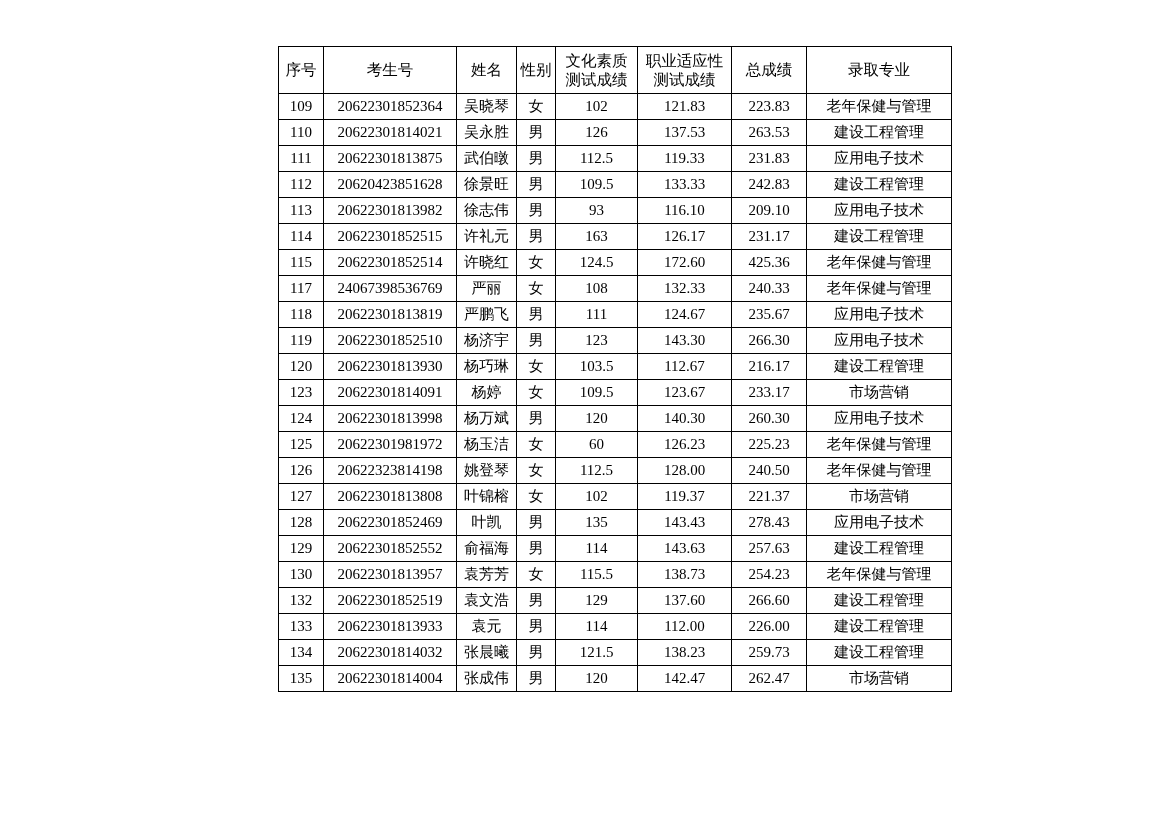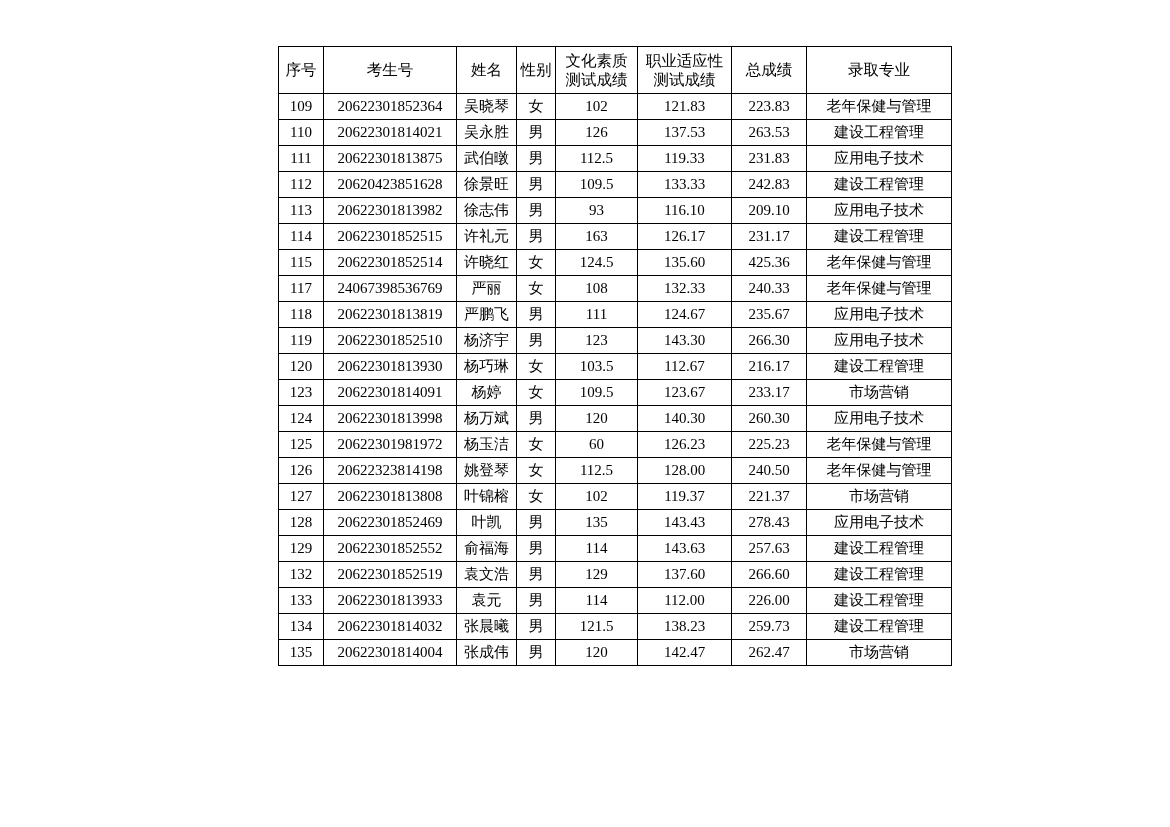--- a/index.html
+++ b/index.html
@@ -174,21 +174,21 @@
             <td>126.17</td>
             <td>231.17</td>
             <td class="major-cell">建设工程管理</td>
           </tr>
           <tr>
             <td>115</td>
             <td>20622301852514</td>
             <td class="name-cell">许晓红</td>
             <td>女</td>
             <td>124.5</td>
-            <td>135.60</td>
+            <td>172.60</td>
             <td>425.36</td>
             <td class="major-cell">老年保健与管理</td>
           </tr>
           <tr>
             <td>117</td>
             <td>24067398536769</td>
             <td class="name-cell">严丽</td>
             <td>女</td>
             <td>108</td>
             <td>132.33</td>
@@ -289,20 +289,30 @@
             <td>129</td>
             <td>20622301852552</td>
             <td class="name-cell">俞福海</td>
             <td>男</td>
             <td>114</td>
             <td>143.63</td>
             <td>257.63</td>
             <td class="major-cell">建设工程管理</td>
           </tr>
           <tr>
+            <td>130</td>
+            <td>20622301813957</td>
+            <td class="name-cell">袁芳芳</td>
+            <td>女</td>
+            <td>115.5</td>
+            <td>138.73</td>
+            <td>254.23</td>
+            <td class="major-cell">老年保健与管理</td>
+          </tr>
+          <tr>
             <td>132</td>
             <td>20622301852519</td>
             <td class="name-cell">袁文浩</td>
             <td>男</td>
             <td>129</td>
             <td>137.60</td>
             <td>266.60</td>
             <td class="major-cell">建设工程管理</td>
           </tr>
           <tr>

